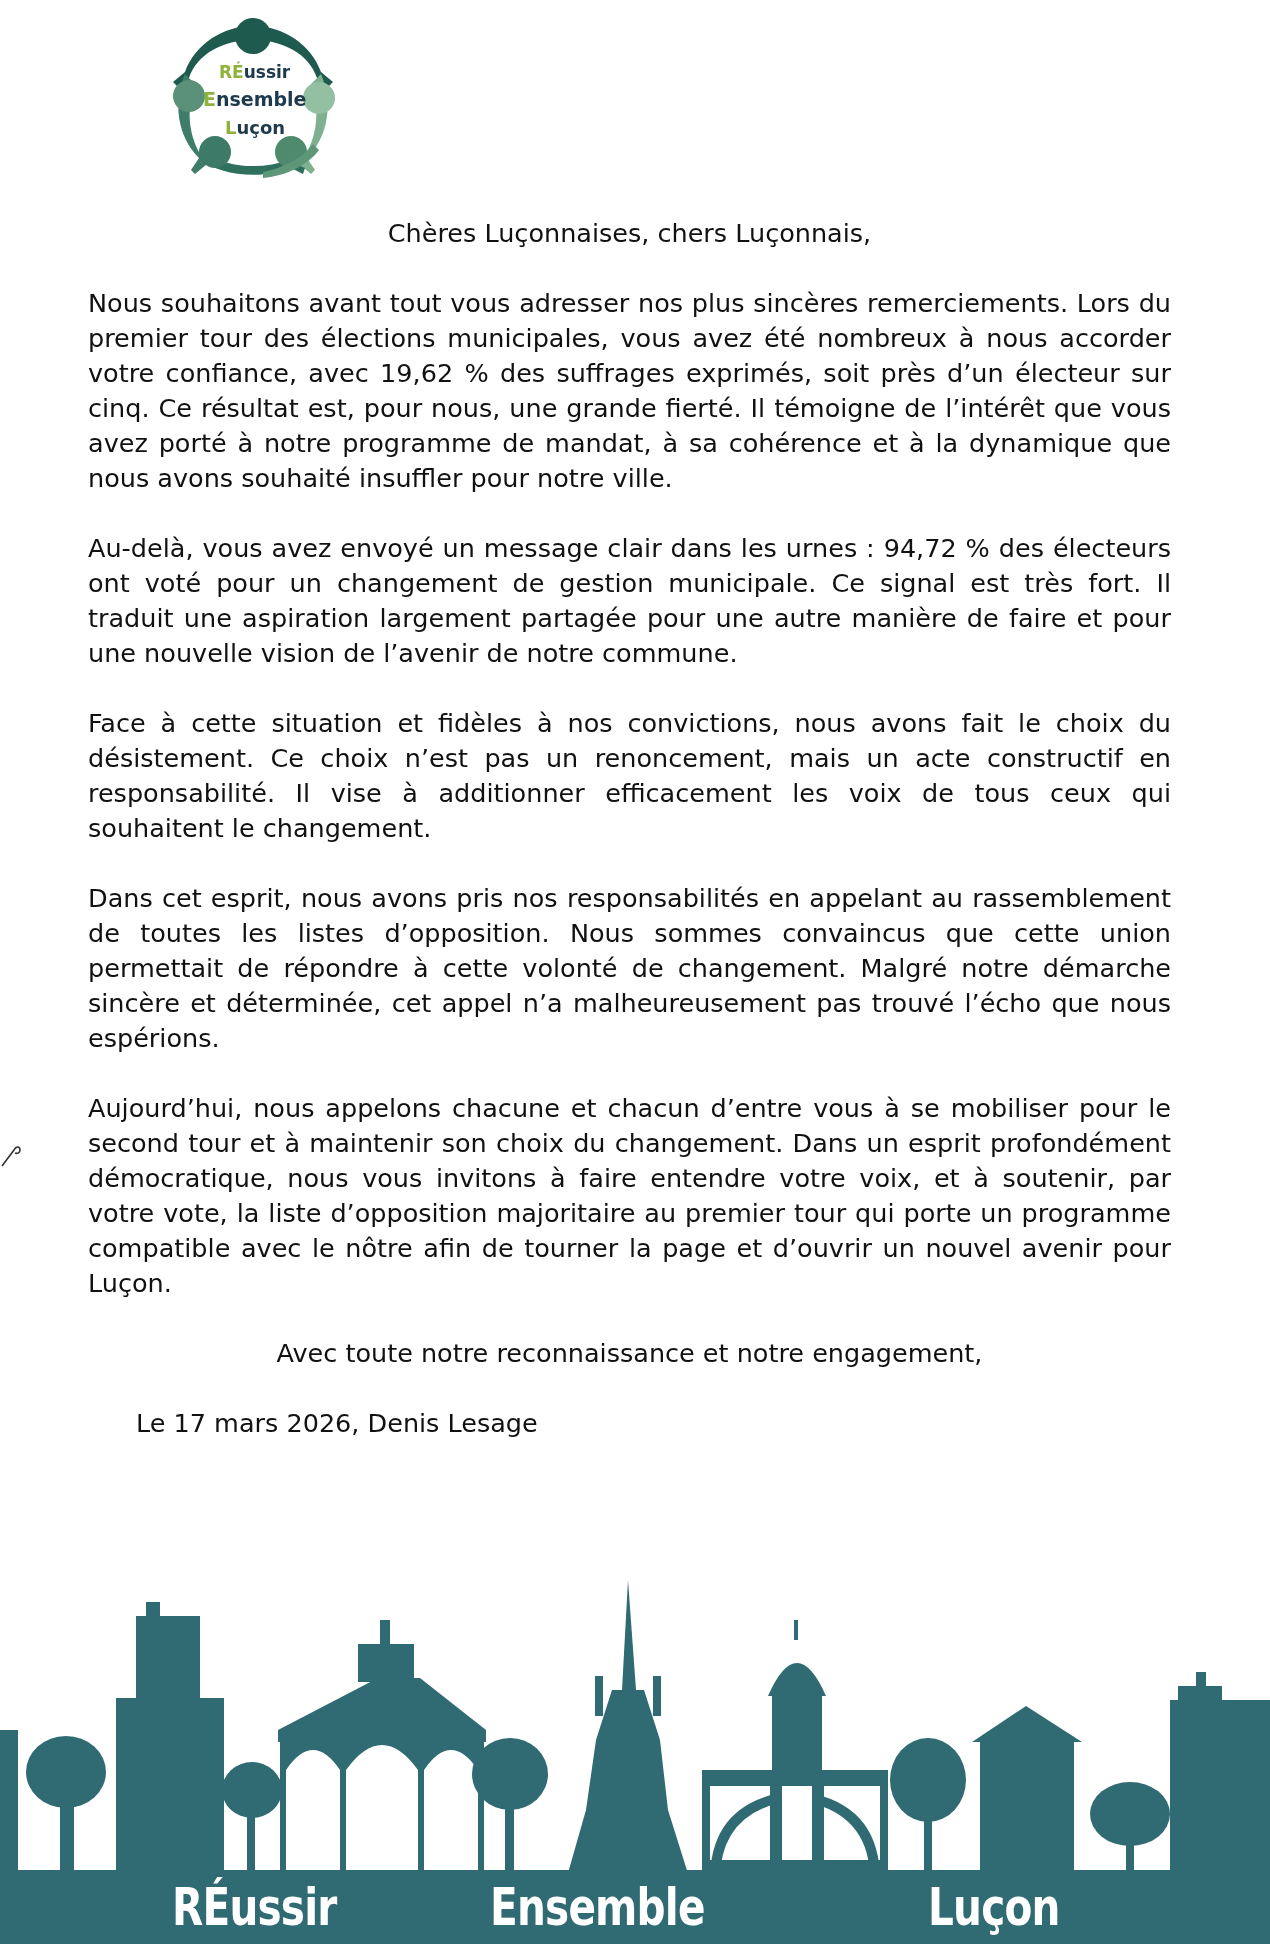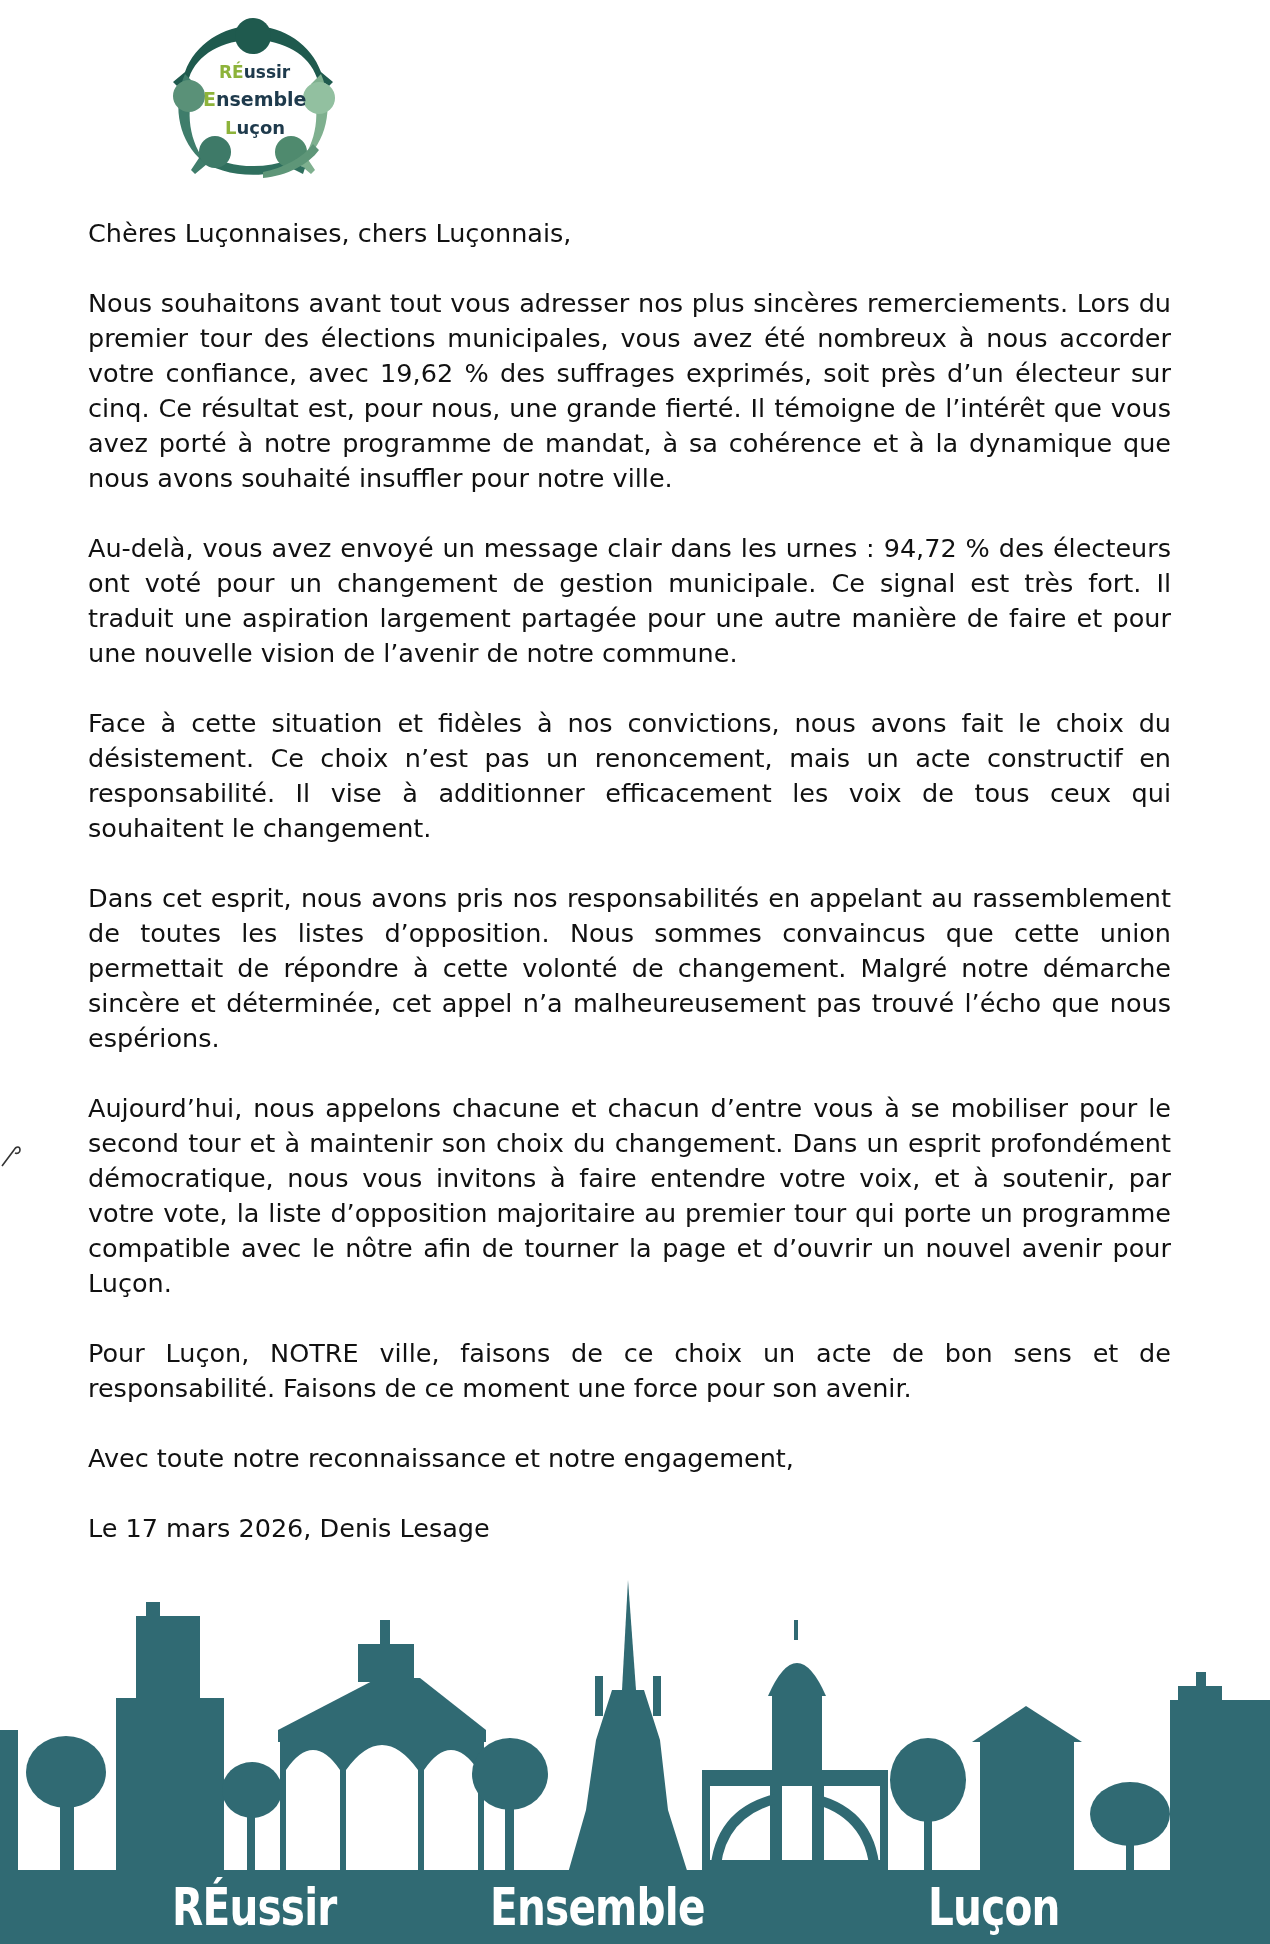--- a/index.html
+++ b/index.html
@@ -45,26 +45,27 @@
       top: 216px;
       width: 1083px;
       font-size: 25.5px;
       line-height: 35px;
       text-align: justify;
     }
     .letter p {
       margin: 0 0 35px 0;
     }
     .letter p.nojust {
-      text-align: left;
+      text-align: center;
     }
     .signature {
       display: flex;
       width: 1076px;
       white-space: nowrap;
+      margin-left: 48px;
     }
     .margin-mark {
       position: absolute;
       left: 0;
       top: 1140px;
       width: 22px;
       height: 30px;
     }
     .skyline {
       position: absolute;
@@ -136,21 +137,20 @@
   <path d="M2 26 L14 10 C16 6 20 6 20 10 C20 13 17 14 15 13" fill="none" stroke="#333" stroke-width="1.6"></path>
 </svg>
 
 <div class="letter">
   <p class="nojust">Chères Luçonnaises, chers Luçonnais,</p>
   <p>Nous souhaitons avant tout vous adresser nos plus sincères remerciements. Lors du premier tour des élections municipales, vous avez été nombreux à nous accorder votre confiance, avec 19,62 % des suffrages exprimés, soit près d’un électeur sur cinq. Ce résultat est, pour nous, une grande fierté. Il témoigne de l’intérêt que vous avez porté à notre programme de mandat, à sa cohérence et à la dynamique que nous avons souhaité insuffler pour notre ville.</p>
   <p>Au-delà, vous avez envoyé un message clair dans les urnes : 94,72 % des électeurs ont voté pour un changement de gestion municipale. Ce signal est très fort. Il traduit une aspiration largement partagée pour une autre manière de faire et pour une nouvelle vision de l’avenir de notre commune.</p>
   <p>Face à cette situation et fidèles à nos convictions, nous avons fait le choix du désistement. Ce choix n’est pas un renoncement, mais un acte constructif en responsabilité. Il vise à additionner efficacement les voix de tous ceux qui souhaitent le changement.</p>
   <p>Dans cet esprit, nous avons pris nos responsabilités en appelant au rassemblement de toutes les listes d’opposition. Nous sommes convaincus que cette union permettait de répondre à cette volonté de changement. Malgré notre démarche sincère et déterminée, cet appel n’a malheureusement pas trouvé l’écho que nous espérions.</p>
   <p>Aujourd’hui, nous appelons chacune et chacun d’entre vous à se mobiliser pour le second tour et à maintenir son choix du changement. Dans un esprit profondément démocratique, nous vous invitons à faire entendre votre voix, et à soutenir, par votre vote, la liste d’opposition majoritaire au premier tour qui porte un programme compatible avec le nôtre afin de tourner la page et d’ouvrir un nouvel avenir pour Luçon.</p>
-  <p>Pour Luçon, NOTRE ville, faisons de ce choix un acte de bon sens et de responsabilité. Faisons de ce moment une force pour son avenir.</p>
   <p class="nojust">Avec toute notre reconnaissance et notre engagement,</p>
   <div class="signature">
     <span>Le 17 mars 2026, Denis Lesage</span>
   </div>
 </div>
 
 <svg class="skyline" viewBox="0 0 1270 364">
   <g fill="#306a73">
 
     <rect x="0" y="150" width="18" height="150"></rect>

